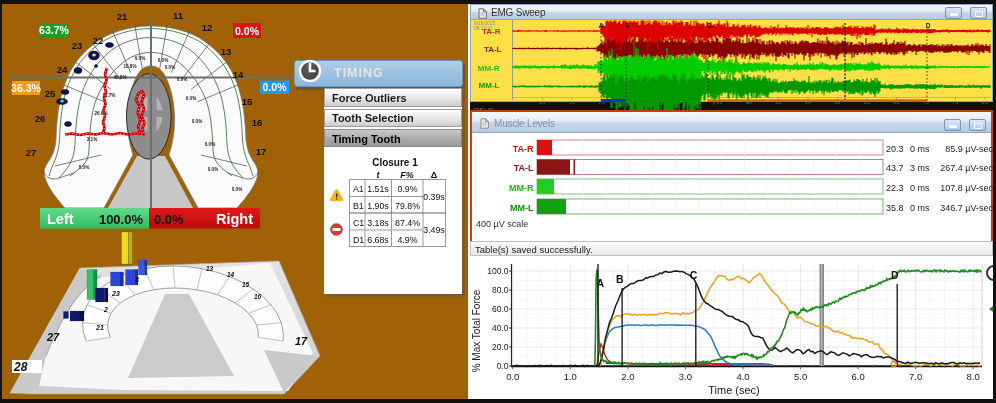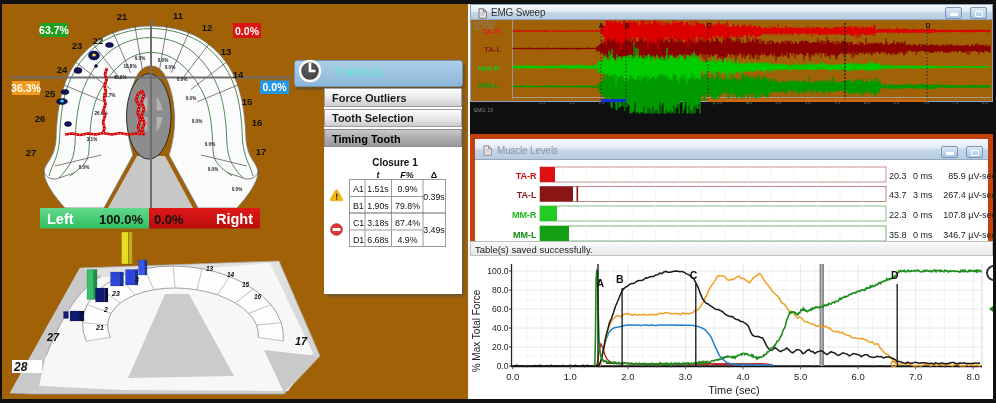--- a/index.html
+++ b/index.html
@@ -163,21 +163,21 @@
           <text x="240" y="283" font-size="6.5">15</text>
           <text x="252" y="295" font-size="6.5">16</text>
 <text x="94" y="326" font-size="7">21</text>
 <text x="102" y="308" font-size="7">2</text>
           <text x="110" y="292" font-size="7">23</text>
           <text x="133" y="278" font-size="7">3</text>
 </g>
 </svg></div>
 <div id="split"></div>
 
-<div class="abs" style="left:470px;top:4px;width:523px;height:98px;background:#a16207;border:1px solid #8ea6bd">
+<div class="abs" style="left:470px;top:4px;width:523px;height:98px;background:#fde047;border:1px solid #8ea6bd">
 <div class="titlebar" style="height:15px;position:relative">
 <svg class="abs" style="left:7px;top:3px" width="10" height="11">
           <path d="M1 0.8 h4.6 l2.8 2.8 v6.6 h-7.4 Z" fill="#e8e8e8" stroke="#666" stroke-width="0.9"></path>
           <path d="M5.6 0.8 v2.8 h2.8" fill="none" stroke="#666" stroke-width="0.9"></path>
           <path d="M2.5 5 h4 M2.5 7 h4" stroke="#999" stroke-width="0.7"></path>
         </svg>
 <span style="position:absolute;left:20px;top:2px;font-size:10px;letter-spacing:-0.2px;color:#333">EMG Sweep</span>
 <div class="wbtn" style="right:30px;top:2px">
           <i style="left:3.5px;top:5px;width:8px;height:2.5px"></i>
         </div>
@@ -247,21 +247,21 @@
           <text x="156" y="8">B</text>
           <text x="238" y="8">C</text>
           <text x="457" y="8">D</text>
 </g>
 <rect x="130" y="79" width="25" height="3.2" fill="#1133cc"></rect>
 <rect x="237" y="79.4" width="219" height="2.6" fill="#cc6611"></rect>
 <text x="3" y="92" font-size="4.8" fill="#888">EMG: 19</text>
 </svg>
 </div>
 
-<div class="abs" style="left:470px;top:134px;width:523px;height:147px;background:#fff;border:5px solid #c2410c">
+<div class="abs" style="left:470px;top:110px;width:523px;height:147px;background:#fff;border:2px solid #c2410c">
 <div class="titlebar" style="height:21px;position:relative">
 <svg class="abs" style="left:8px;top:6px" width="10" height="11">
           <path d="M1 0.8 h4.6 l2.8 2.8 v6.6 h-7.4 Z" fill="#e8e8e8" stroke="#888" stroke-width="0.9"></path>
           <path d="M5.6 0.8 v2.8 h2.8" fill="none" stroke="#888" stroke-width="0.9"></path>
           <path d="M2.5 5 h4 M2.5 7 h4" stroke="#aaa" stroke-width="0.7"></path>
         </svg>
 <span style="position:absolute;left:22px;top:5.5px;font-size:10px;letter-spacing:-0.2px;color:#8a94a0">Muscle Levels</span>
 <div class="wbtn" style="right:30px;top:7px">
           <i style="left:3.5px;top:5px;width:8px;height:2.5px"></i>
         </div>
@@ -491,21 +491,21 @@
         <text x="227.3" y="23" font-size="10.5" font-weight="bold" fill="#111" text-anchor="end">C</text>
 <line x1="427.2" y1="28" x2="427.2" y2="110" stroke="#111" stroke-width="1.3"></line>
         <text x="428.7" y="23" font-size="10.5" font-weight="bold" fill="#111" text-anchor="end">D</text>
 <circle cx="423.8" cy="108" r="2.6" fill="none" stroke="#e09020" stroke-width="1.2"></circle>
 <circle cx="524" cy="17" r="7" fill="none" stroke="#333" stroke-width="2"></circle>
 <path d="M519 53 l4 -3 v6 Z" fill="#1e8c1e"></path>
 </svg>
 </div>
 
 <div class="abs" style="left:294px;top:59.5px;width:169px;height:27.5px;background:linear-gradient(#aecfe9,#8bb6d9);border:1px solid #6f96b5;border-radius:3px;box-shadow:2px 3px 2px rgba(60,60,60,0.45)"></div>
-<div class="abs" style="left:334px;top:66px;font-size:12.5px;font-weight:normal;color:#5eead4;letter-spacing:1px">TIMING</div>
+<div class="abs" style="left:334px;top:66px;font-size:12.5px;font-weight:bold;color:#e5e5e5;letter-spacing:1px">TIMING</div>
 <svg class="abs" style="left:296px;top:57px" width="30" height="30">
       <defs>
         <radialGradient id="ckg" cx="0.4" cy="0.35" r="0.8">
           <stop offset="0" stop-color="#5e5e5e"></stop>
           <stop offset="1" stop-color="#383838"></stop>
         </radialGradient>
       </defs>
       <circle cx="14" cy="14" r="10" fill="url(#ckg)" stroke="#fff" stroke-width="2.4"></circle>
       <path d="M14 5.8 L14 14 L19.5 14" stroke="#fff" stroke-width="2.6" fill="none"></path>
     </svg>

